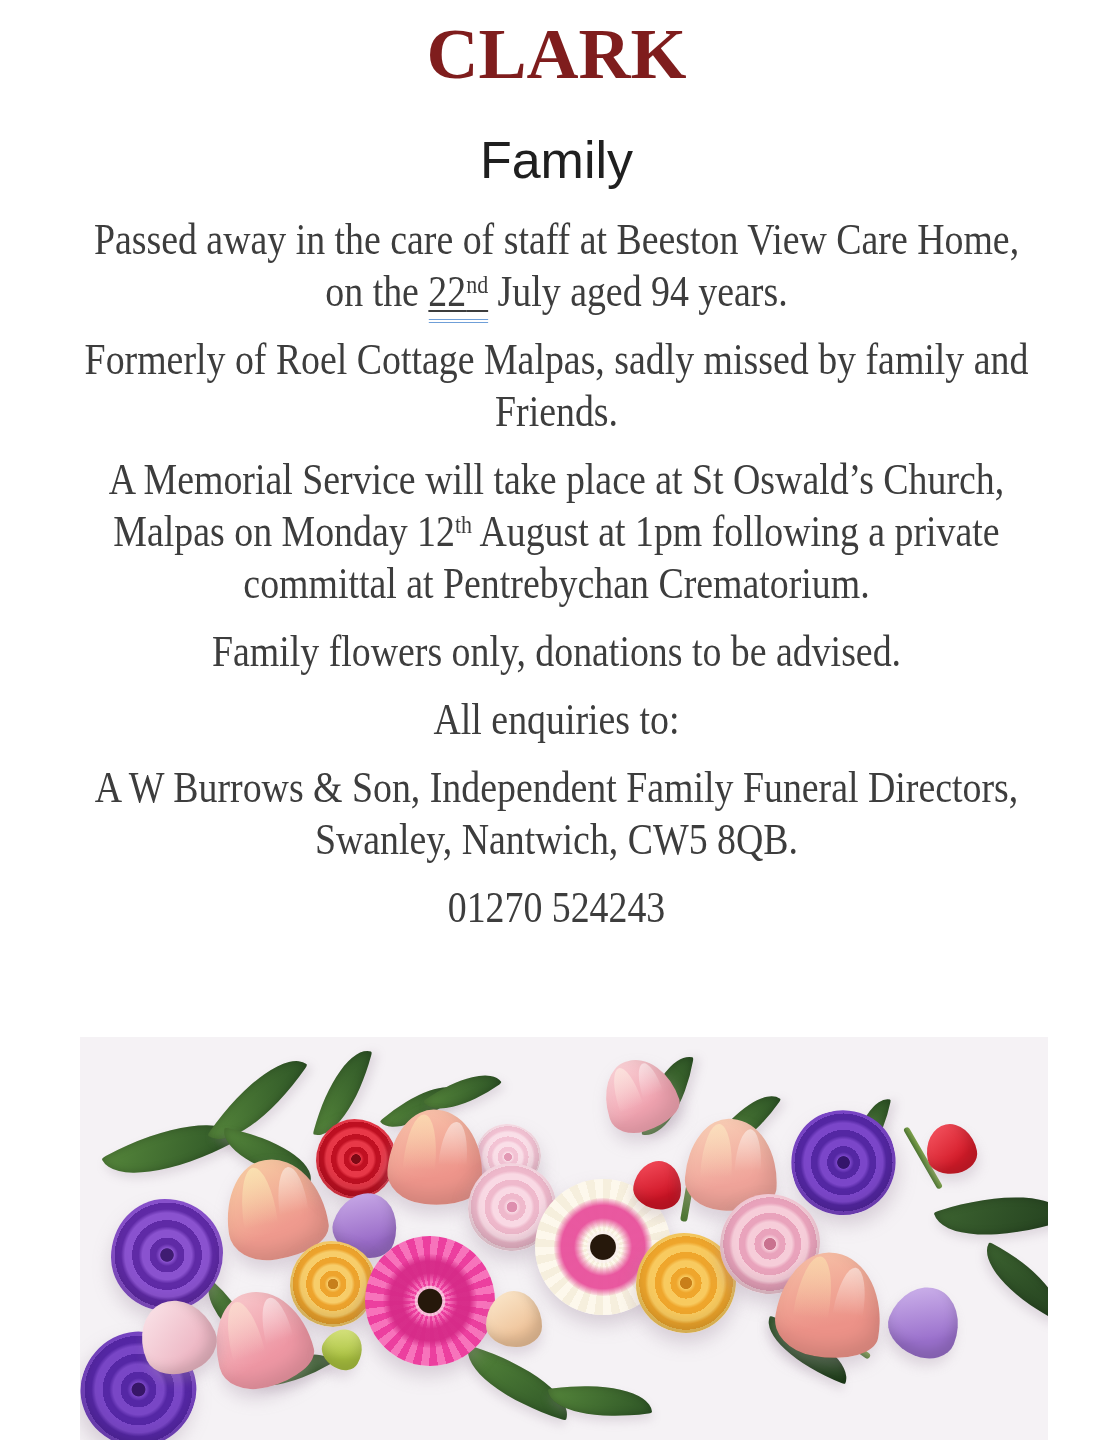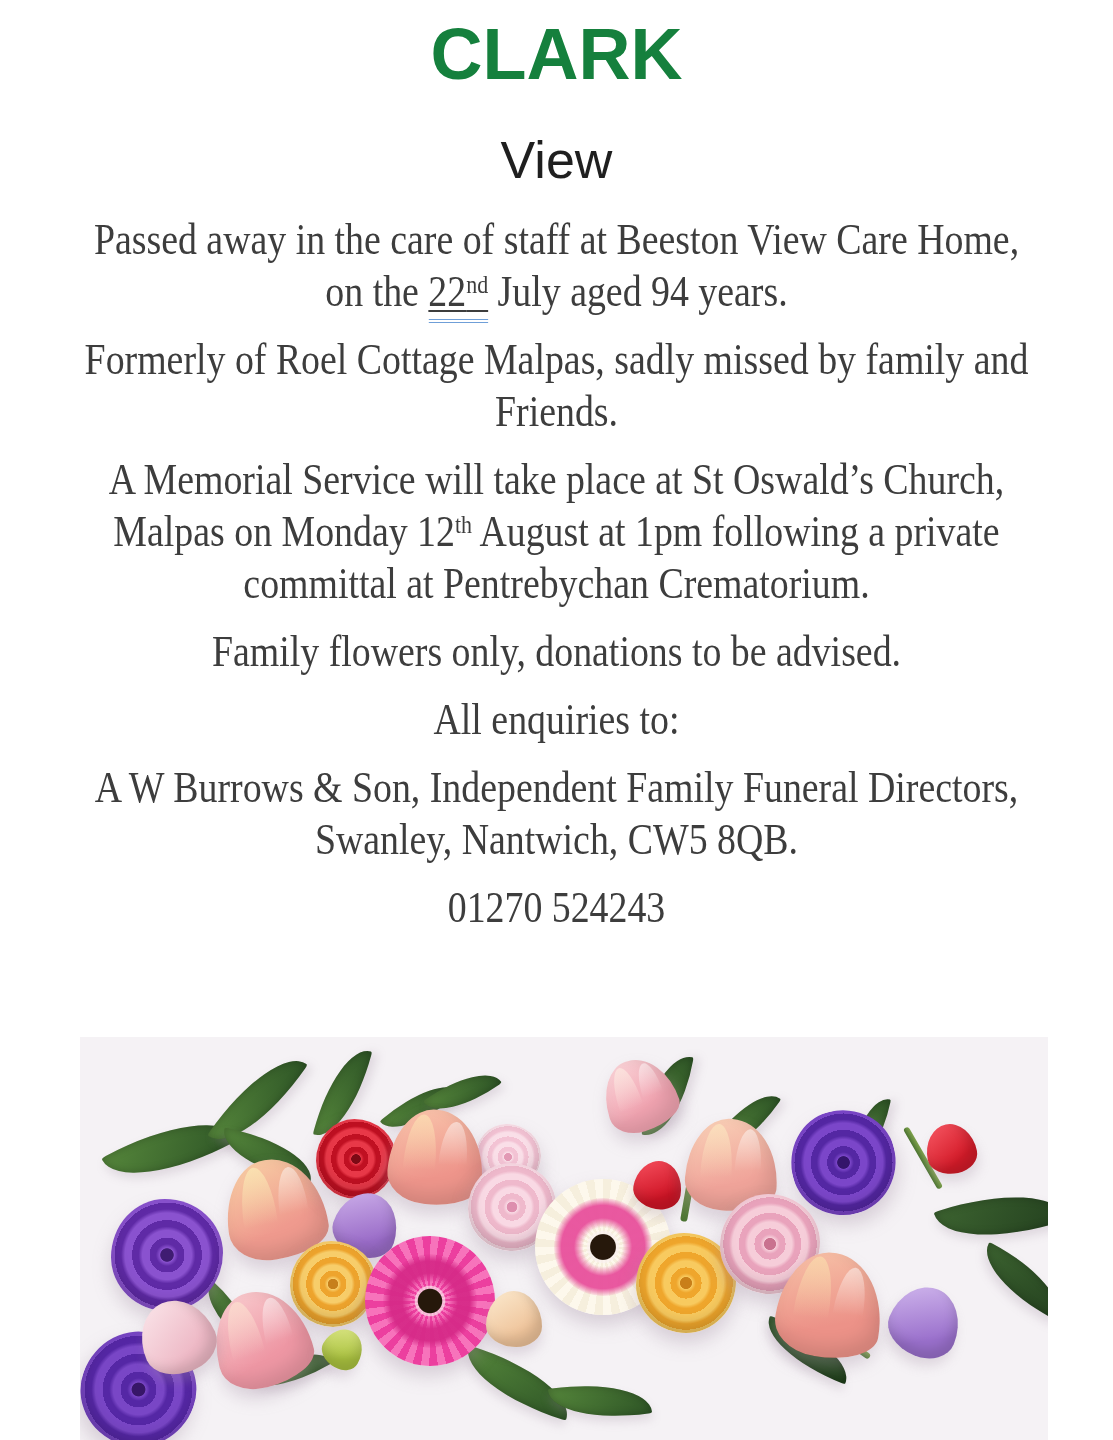--- a/index.html
+++ b/index.html
@@ -7,25 +7,25 @@
   .page{
     position:relative;
     width:1113px; height:1440px;
     margin:0 auto;
     background:#ffffff;
     overflow:hidden;
     text-align:center;
   }
   .notice{ padding-top:18px; }
   .surname{
-    font-family:Liberation Sans, sans-serif;
+    font-family:Liberation Serif, serif;
     font-weight:700;
     font-size:72px;
     line-height:1.0;
-    color:#15803d;
+    color:#7f1d1d;
     letter-spacing:0px;
     margin-bottom:44px;
   }
   .forename{
     font-family:"Liberation Sans", sans-serif;
     font-weight:400;
     font-size:52px;
     line-height:1.0;
     color:#1f1f1f;
     margin-bottom:28px;
@@ -115,21 +115,21 @@
     background:linear-gradient(150deg, var(--c2) 15%, var(--c1) 70%);
     box-shadow:0 8px 12px rgba(170,150,170,.3), inset -6px -8px 12px rgba(0,0,0,.15);
   }
 </style>
 </head>
 <body>
 
 <div class="page">
   <div class="notice">
     <div class="surname">CLARK</div>
-    <div class="forename">View</div>
+    <div class="forename">Family</div>
     <div>
         <p class="notice-par"><span>Passed away in the care of staff at Beeston View Care Home,</span><br><span>on the </span><span class="date-mark"><span>22</span><sup>nd</sup></span><span> July aged 94 years.</span></p>
         <p class="notice-par"><span>Formerly of Roel Cottage Malpas, sadly missed by family and</span><br><span>Friends.</span></p>
         <p class="notice-par"><span>A Memorial Service will take place at St Oswald’s Church,</span><br><span>Malpas on Monday 12</span><sup>th</sup><span> August at 1pm following a private</span><br><span>committal at Pentrebychan Crematorium.</span></p>
         <p class="notice-par"><span>Family flowers only, donations to be advised.</span></p>
         <p class="notice-par"><span>All enquiries to:</span></p>
         <p class="notice-par"><span>A W Burrows &amp; Son, Independent Family Funeral Directors,</span><br><span>Swanley, Nantwich, CW5 8QB.</span></p>
         <p class="notice-par"><span>01270 524243</span></p>
       </div>
   </div>

